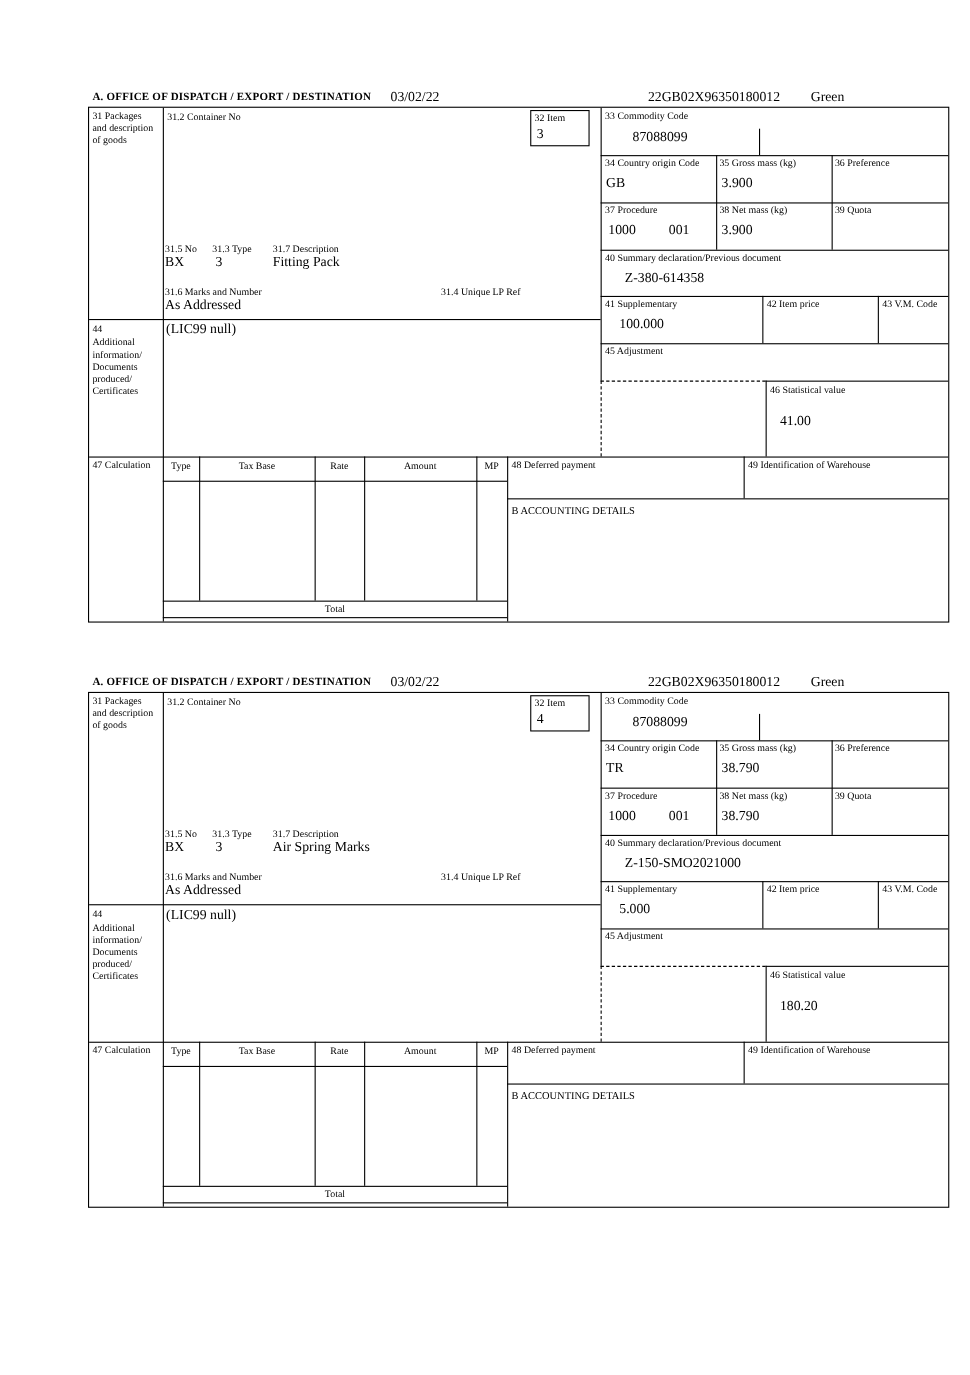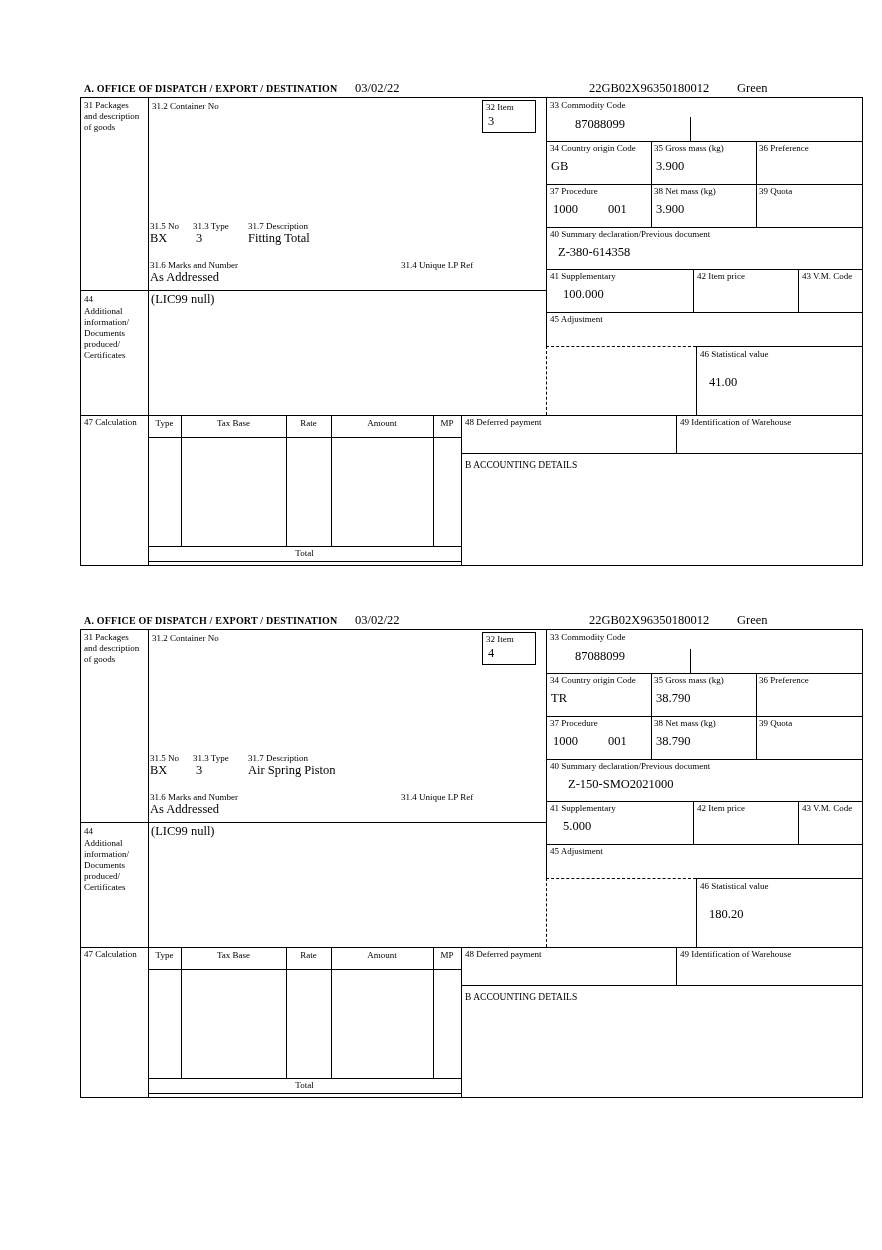--- a/index.html
+++ b/index.html
@@ -83,27 +83,27 @@
       <div class="val" style="left:527px;top:104px">001</div>
       <div class="lbl" style="left:573px;top:88px">38 Net mass (kg)</div>
       <div class="val" style="left:575px;top:104px">3.900</div>
       <div class="lbl" style="left:678px;top:88px">39 Quota</div>
 
       <div class="lbl" style="left:69px;top:123px">31.5 No</div>
       <div class="lbl" style="left:112px;top:123px">31.3 Type</div>
       <div class="lbl" style="left:167px;top:123px">31.7 Description</div>
       <div class="val" style="left:69px;top:133px">BX</div>
       <div class="val" style="left:115px;top:133px">3</div>
-      <div class="val" style="left:167px;top:133px">Fitting Total</div>
+      <div class="val" style="left:167px;top:133px">Fitting Pack</div>
       <div class="lbl" style="left:69px;top:162px">31.6 Marks and Number</div>
       <div class="lbl" style="left:320px;top:162px">31.4 Unique LP Ref</div>
       <div class="val" style="left:69px;top:172px">As Addressed</div>
 
       <div class="lbl" style="left:469px;top:131px">40 Summary declaration/Previous document</div>
-      <div class="val" style="left:477px;top:147px">Z-380-614358</div>
+      <div class="val" style="left:487px;top:147px">Z-380-614358</div>
       <div class="lbl" style="left:469px;top:173px">41 Supplementary</div>
       <div class="val" style="left:482px;top:189px">100.000</div>
       <div class="lbl" style="left:616px;top:173px">42 Item price</div>
       <div class="lbl" style="left:721px;top:173px">43 V.M. Code</div>
 
       <div class="lbl" style="left:3px;top:196px">44</div>
       <div class="lbl wrap" style="left:3px;top:208px;width:62px">Additional information/ Documents produced/ Certificates</div>
       <div class="val" style="left:70px;top:194px">(LIC99 null)</div>
       <div class="lbl" style="left:469px;top:216px">45 Adjustment</div>
       <div class="lbl" style="left:619px;top:251px">46 Statistical value</div>
@@ -180,21 +180,21 @@
       <div class="val" style="left:527px;top:104px">001</div>
       <div class="lbl" style="left:573px;top:88px">38 Net mass (kg)</div>
       <div class="val" style="left:575px;top:104px">38.790</div>
       <div class="lbl" style="left:678px;top:88px">39 Quota</div>
 
       <div class="lbl" style="left:69px;top:123px">31.5 No</div>
       <div class="lbl" style="left:112px;top:123px">31.3 Type</div>
       <div class="lbl" style="left:167px;top:123px">31.7 Description</div>
       <div class="val" style="left:69px;top:133px">BX</div>
       <div class="val" style="left:115px;top:133px">3</div>
-      <div class="val" style="left:167px;top:133px">Air Spring Piston</div>
+      <div class="val" style="left:167px;top:133px">Air Spring Marks</div>
       <div class="lbl" style="left:69px;top:162px">31.6 Marks and Number</div>
       <div class="lbl" style="left:320px;top:162px">31.4 Unique LP Ref</div>
       <div class="val" style="left:69px;top:172px">As Addressed</div>
 
       <div class="lbl" style="left:469px;top:131px">40 Summary declaration/Previous document</div>
       <div class="val" style="left:487px;top:147px">Z-150-SMO2021000</div>
       <div class="lbl" style="left:469px;top:173px">41 Supplementary</div>
       <div class="val" style="left:482px;top:189px">5.000</div>
       <div class="lbl" style="left:616px;top:173px">42 Item price</div>
       <div class="lbl" style="left:721px;top:173px">43 V.M. Code</div>

